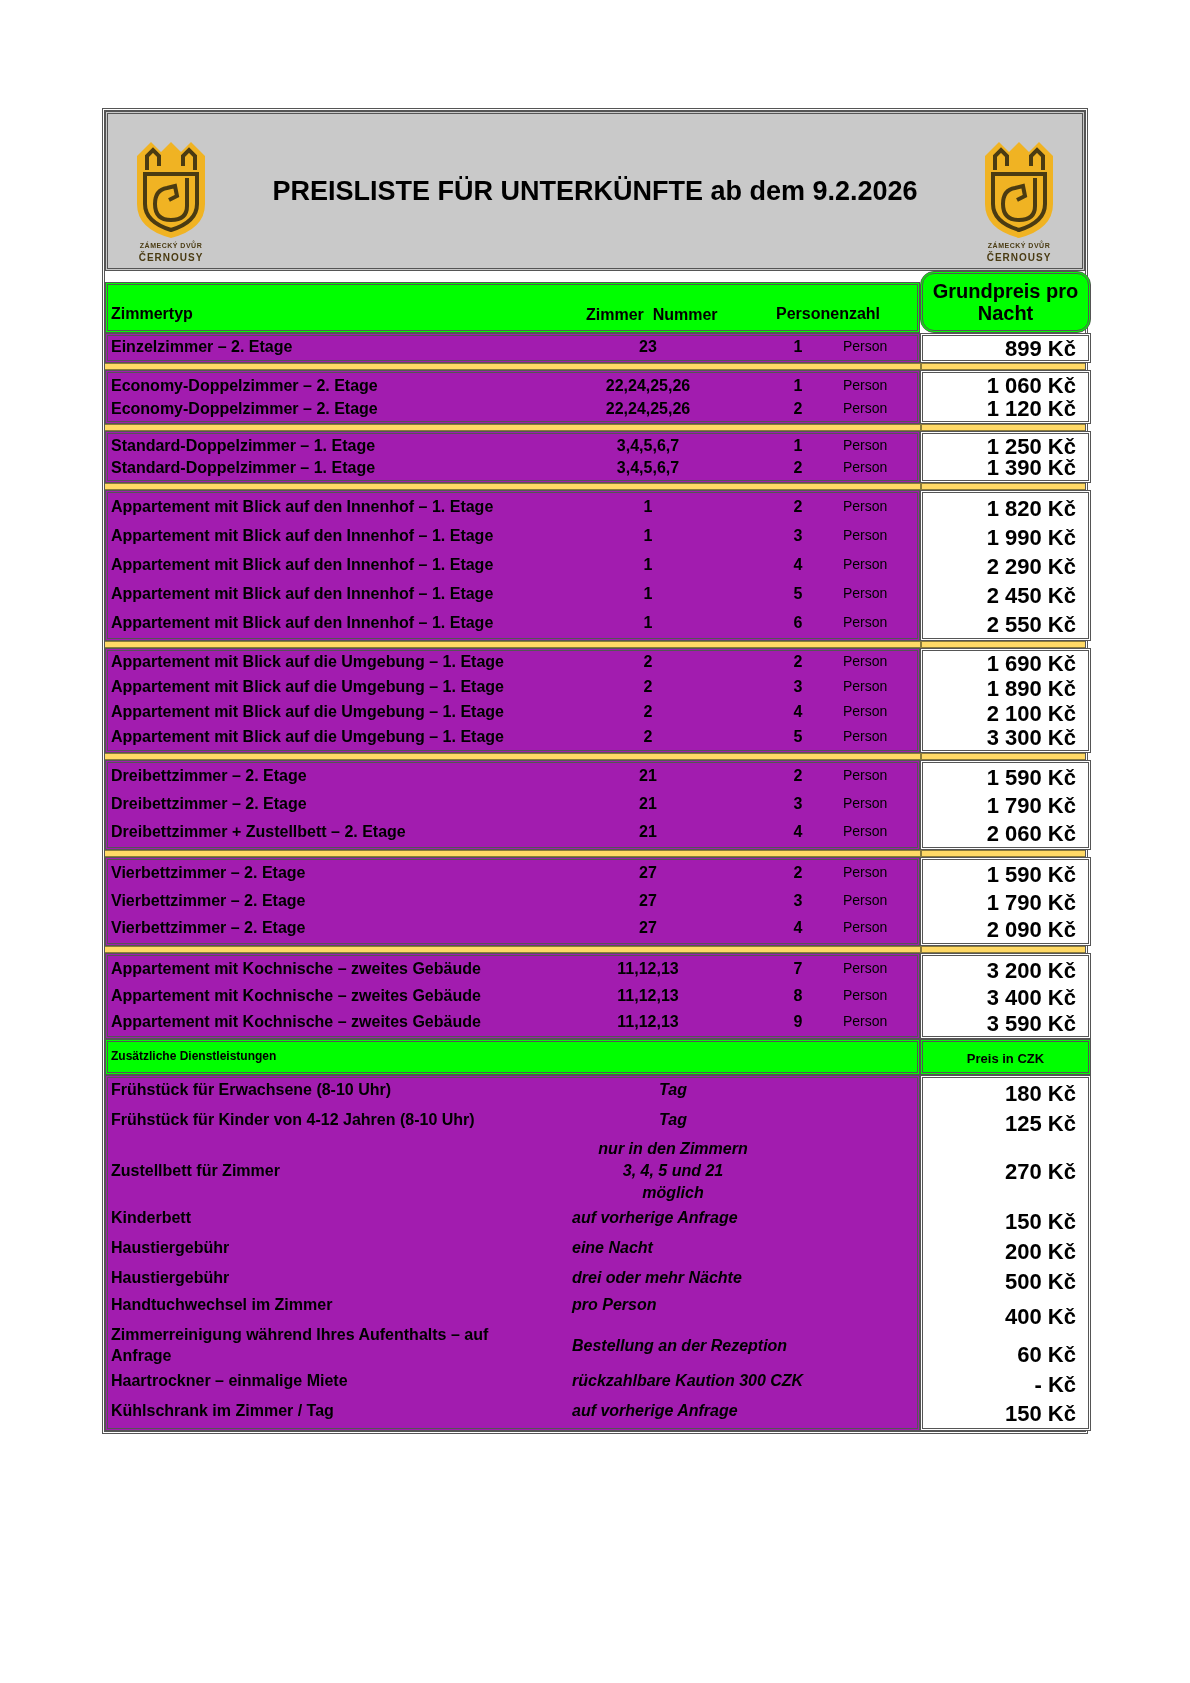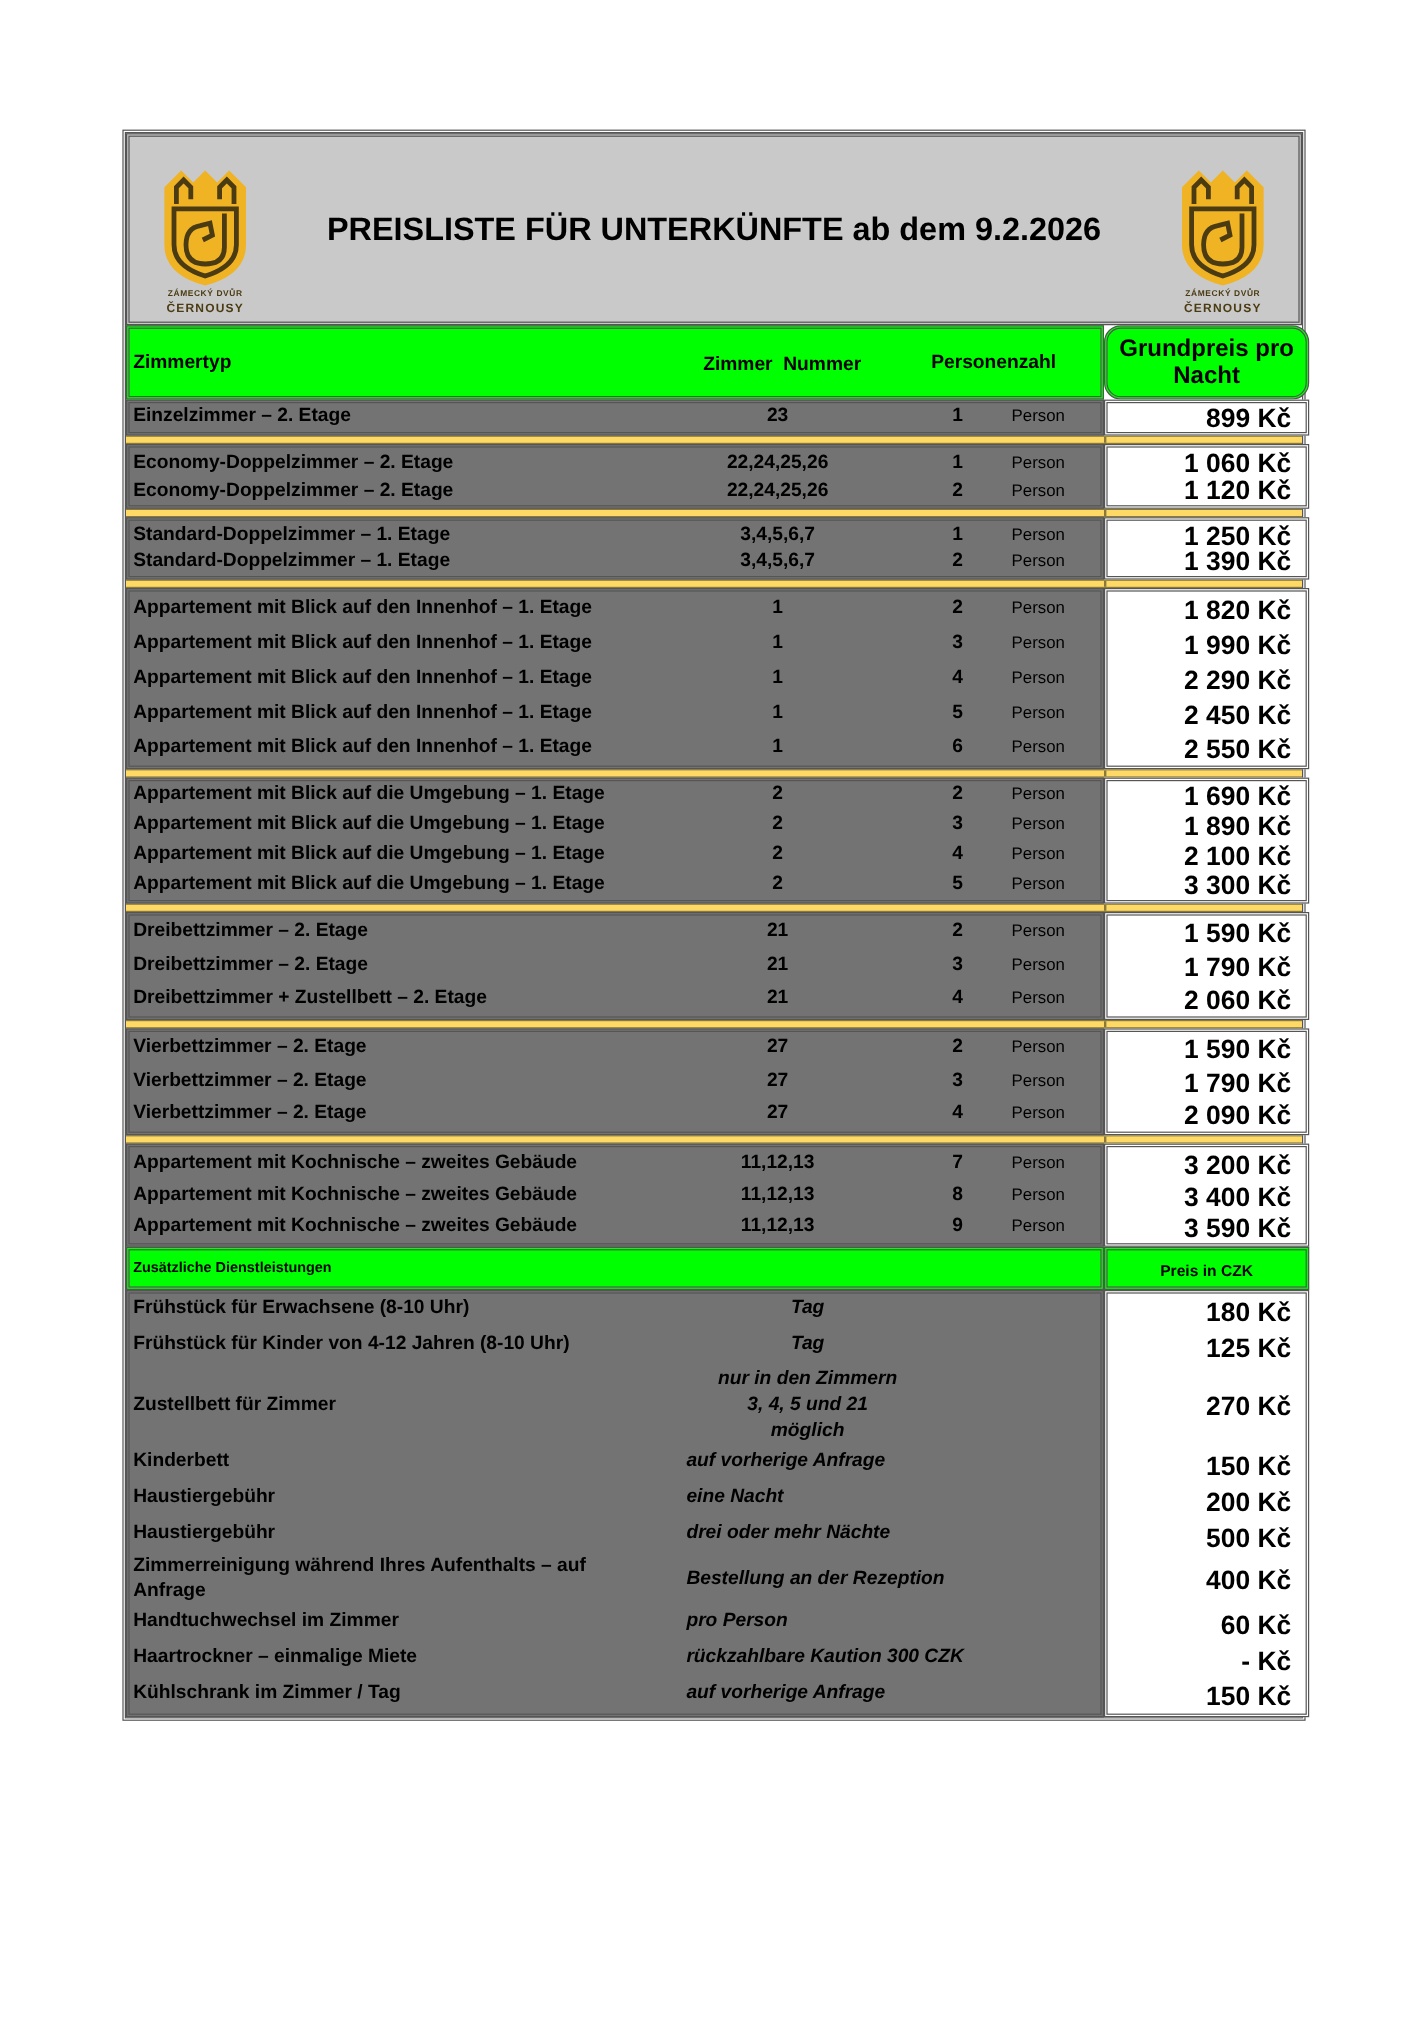--- a/index.html
+++ b/index.html
@@ -8,25 +8,25 @@
   .outer { border: 3px double #555; box-sizing: border-box; }
   .title-band { position: relative; height: 160px; background: #c9c9c9; border: 3px double #555; box-sizing: border-box; }
   .logo { position: absolute; top: 20px; width: 76px; height: 130px; }
   .logo.left { left: 25px; }
   .logo.right { right: 25px; }
   .logo .txt1 { position: absolute; left: 0; width: 76px; top: 108px; text-align: center; font-size: 7px; font-weight: bold; letter-spacing: 0.5px; color: #4a3b12; }
   .logo .txt2 { position: absolute; left: 0; width: 76px; top: 118px; text-align: center; font-size: 10px; font-weight: bold; letter-spacing: 1px; color: #4a3b12; }
   .title { position: absolute; left: 130px; right: 130px; top: 62px; text-align: center; font-size: 27px; font-weight: bold; }
 
   .row-wrap { display: flex; }
-  .cell-main { flex: 0 0 815px; border: 3px double #555; box-sizing: border-box; background: #737373; }
+  .cell-main { flex: 0 0 815px; border: 3px double #555; box-sizing: border-box; background: #a21caf; }
   .cell-price { flex: 0 0 171px; border: 3px double #555; box-sizing: border-box; background: #fff; }
   .green .cell-main, .green .cell-price { background: #00ff00; }
   .head-row { height: 62px; }
-  .head-row .cell-main { position: relative; }
+  .head-row .cell-main { position: relative; margin-top: 11px; }
   .head-row .h-type { position: absolute; left: 3px; top: 20px; font-size: 16px; font-weight: bold; }
   .head-row .h-num { position: absolute; left: 478px; top: 21px; font-size: 16px; font-weight: bold; }
   .head-row .h-pers { position: absolute; left: 668px; top: 20px; font-size: 16px; font-weight: bold; }
   .head-row .cell-price { display: flex; align-items: center; justify-content: center; text-align: center; font-size: 20px; font-weight: bold; line-height: 22px; padding: 0 8px; border-radius: 14px; }
 
   .sep { height: 7px; background: #ffd966; border-top: 1px solid #8a7a3a; border-bottom: 1px solid #8a7a3a; box-sizing: border-box; display: flex; }
   .sep .s-main { flex: 0 0 815px; }
   .sep .s-price { flex: 0 0 171px; border-left: 2px solid #8a7a3a; }
 
   .line { position: relative; font-size: 16px; font-weight: bold; }
@@ -356,30 +356,30 @@
         <span class="c-desc">auf vorherige Anfrage</span>
       </div>
       <div class="line" style="height:30px;top:3px">
         <span class="c-type">Haustiergebühr</span>
         <span class="c-desc">eine Nacht</span>
       </div>
       <div class="line" style="height:28px;top:3px">
         <span class="c-type">Haustiergebühr</span>
         <span class="c-desc">drei oder mehr Nächte</span>
       </div>
+      <div class="line" style="height:30px;top:2px">
+        <span class="c-type">Handtuchwechsel im Zimmer</span>
+        <span class="c-desc">pro Person</span>
+      </div>
       <div class="line" style="height:46px;line-height:21px">
         <span class="c-type" style="top:0">
           <span style="display:block">Zimmerreinigung während Ihres Aufenthalts – auf</span>
           <span style="display:block">Anfrage</span>
         </span>
         <span class="c-desc" style="top:11px">Bestellung an der Rezeption</span>
-      </div>
-      <div class="line" style="height:30px;top:2px">
-        <span class="c-type">Handtuchwechsel im Zimmer</span>
-        <span class="c-desc">pro Person</span>
       </div>
       <div class="line" style="height:30px;top:2px">
         <span class="c-type">Haartrockner – einmalige Miete</span>
         <span class="c-desc">rückzahlbare Kaution 300 CZK</span>
       </div>
       <div class="line" style="height:28px;top:2px">
         <span class="c-type">Kühlschrank im Zimmer / Tag</span>
         <span class="c-desc">auf vorherige Anfrage</span>
       </div>
     </div>

